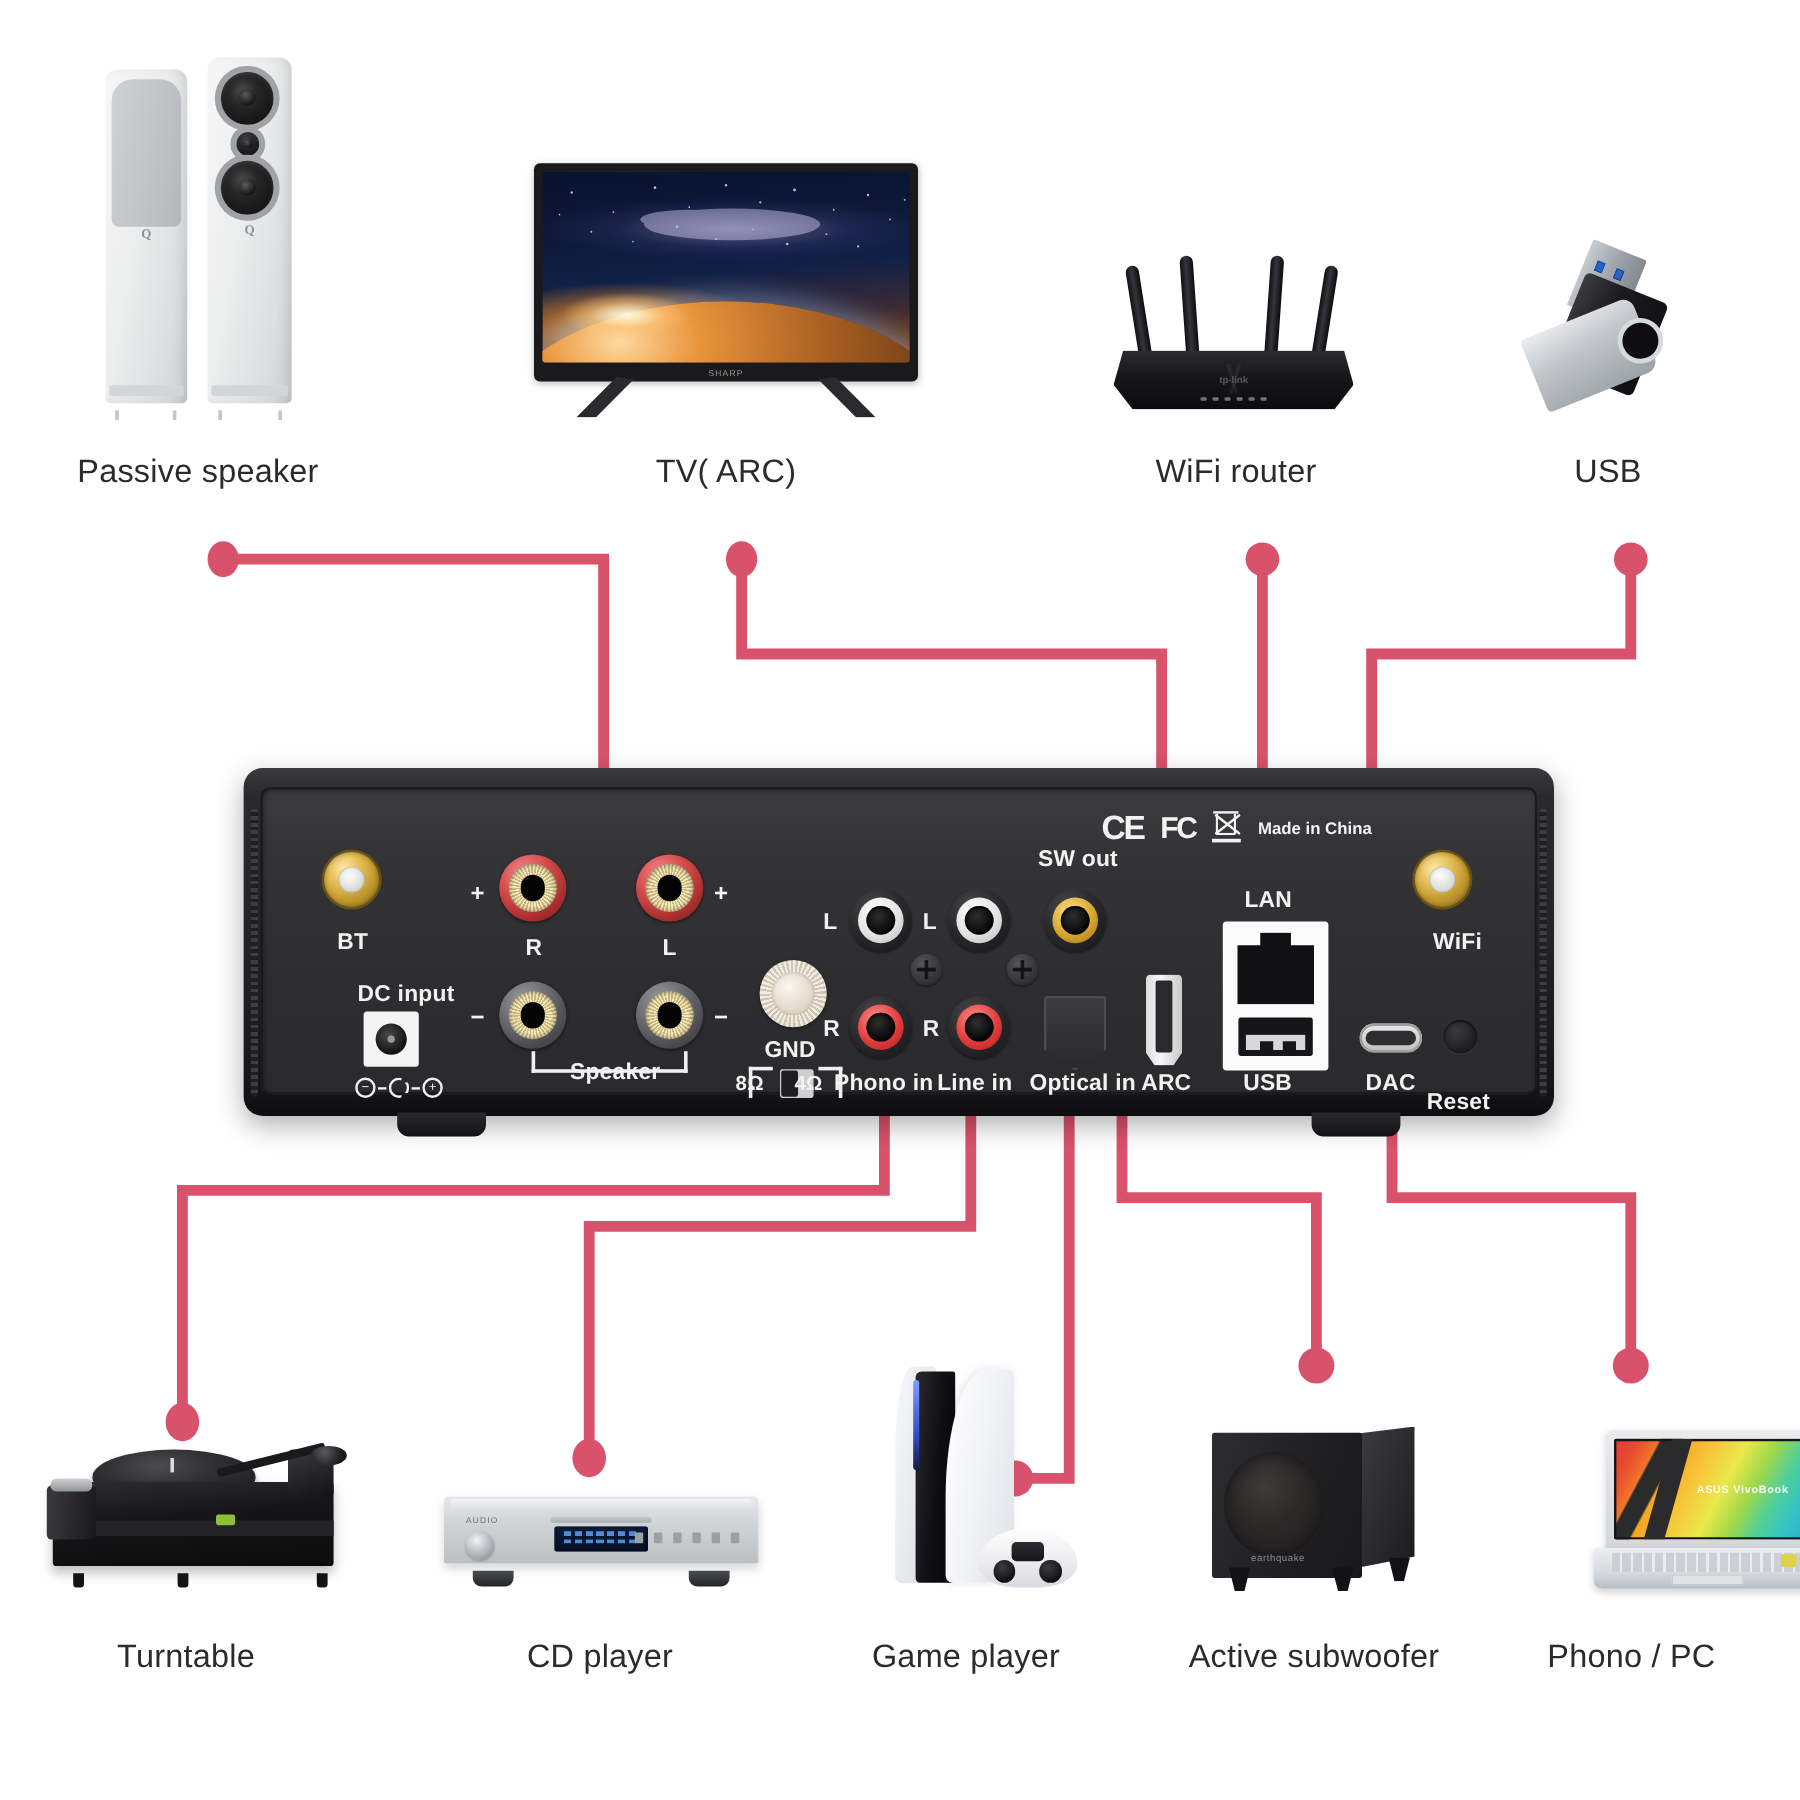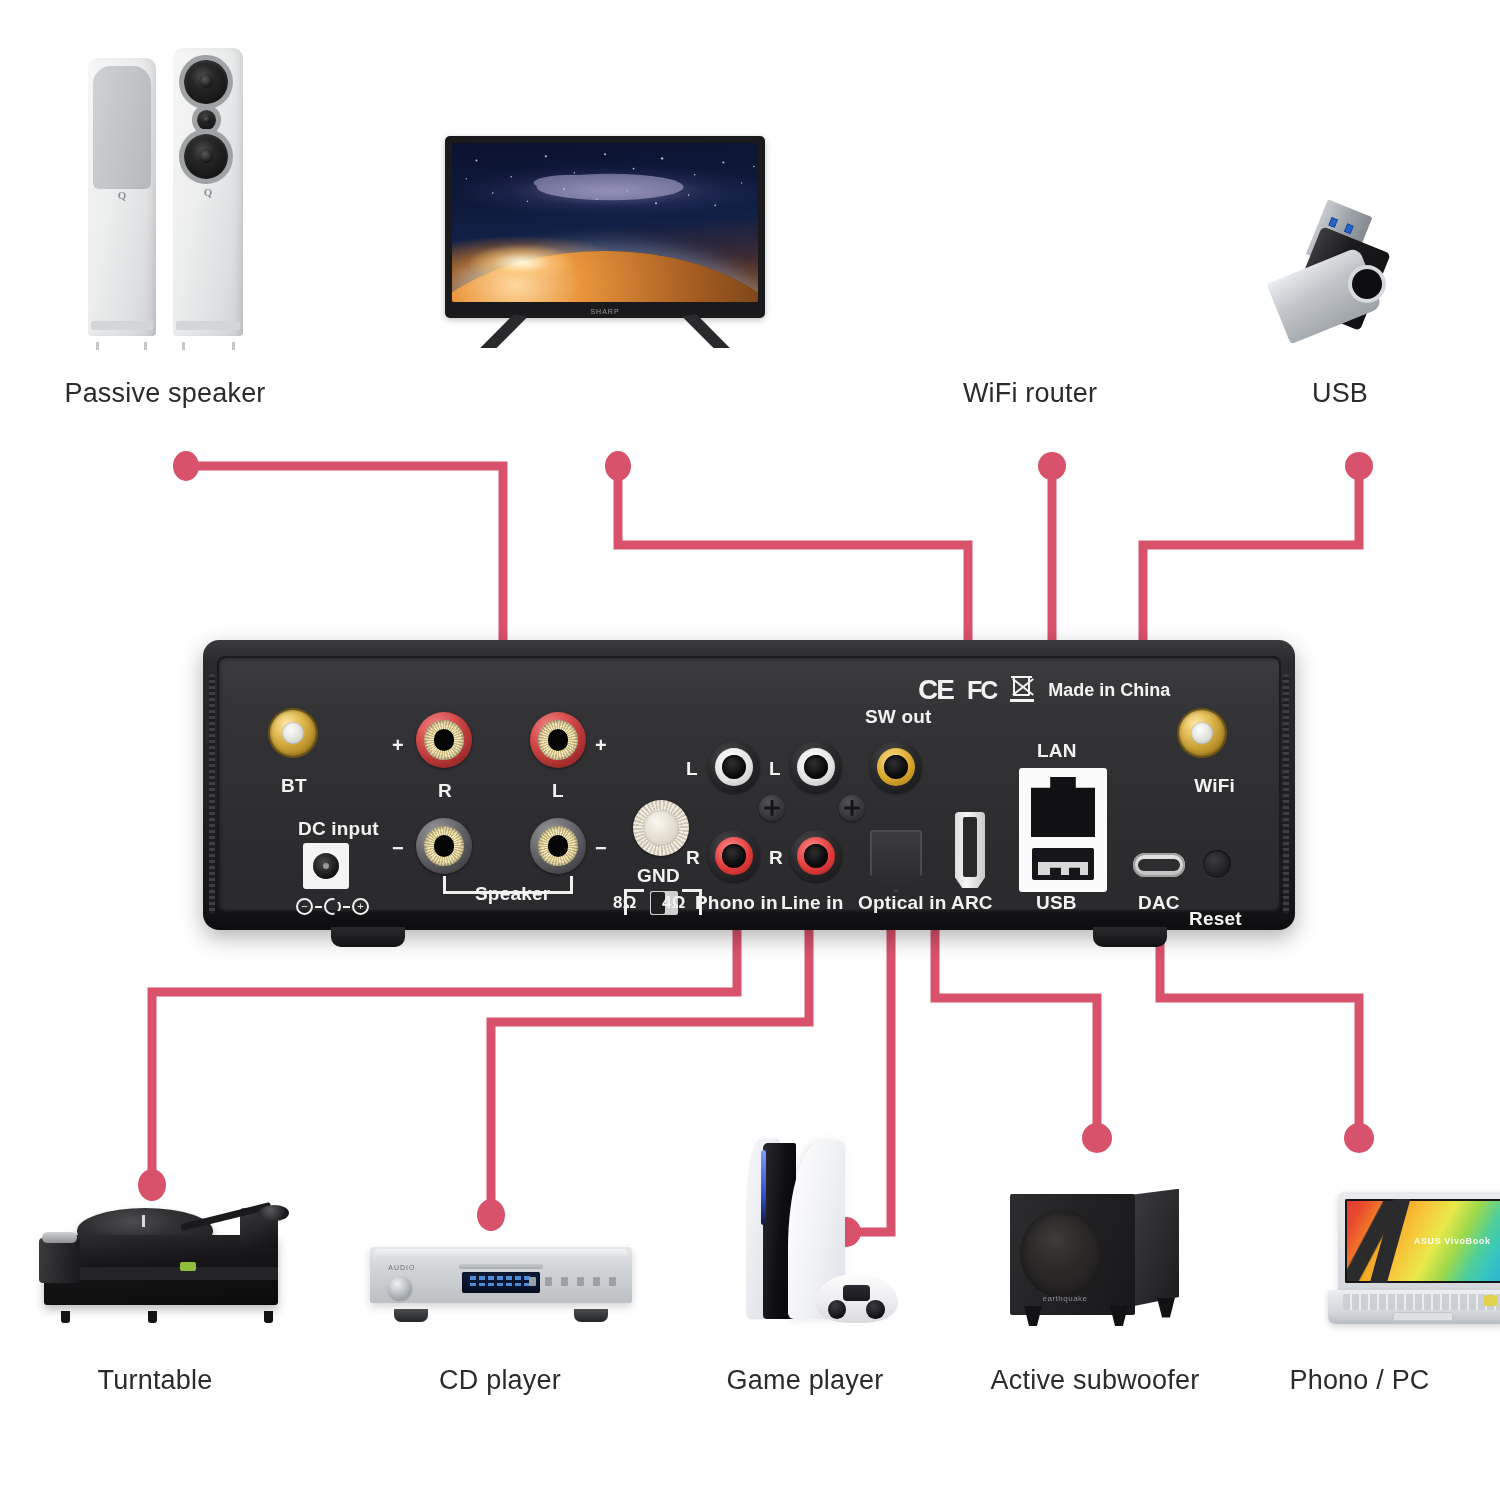--- a/index.html
+++ b/index.html
@@ -374,21 +374,21 @@
   .weee .bin {
     position:absolute; left:3px; top:2px; width:17px; height:18px;
     border:2px solid #f2f2f2; border-top:none;
     border-radius:0 0 2px 2px;
   }
   .weee .lid { position:absolute; left:1px; top:0; width:21px; height:2px; background:#f2f2f2;}
   .weee .base { position:absolute; left:0; bottom:2px; width:24px; height:3px; background:#f2f2f2;}
   .weee .x1, .weee .x2 { position:absolute; left:0; top:10px; width:26px; height:2px; background:#f2f2f2; }
   .weee .x1 { transform: rotate(38deg); }
   .weee .x2 { transform: rotate(-38deg); }
-  .madein { font-size:18px; color:#f2f2f2; font-weight:bold; white-space:nowrap;}
+  .madein { font-size:14px; color:#f2f2f2; font-weight:bold; white-space:nowrap;}
 
   
   #turntable { position:absolute; }
   #turntable .plinth {
     position:absolute; left:6%; top:32%; width:86%; height:52%;
     background: linear-gradient(175deg,#2e2e30 0%,#161618 40%,#0b0b0c 100%);
     border-radius:3px;
     box-shadow: 0 5px 10px rgba(0,0,0,.25);
   }
   #turntable .plinth2 {
@@ -697,21 +697,40 @@
           </svg>
         </div>
         <div class="planet"></div>
         <div class="glow"></div>
       </div>
     </div>
     <div class="brand">SHARP</div>
     <div class="foot-l"></div>
     <div class="foot-r"></div>
   </div>
-
+  <div class="devlabel" style="left:455px; top:378px; width:300px;">TV( ARC)</div>
+
+  <div id="router" style="left:928px; top:205px; width:200px; height:145px;">
+    <div class="ant" style="left:16px;  height:86px; transform: rotate(-9deg);"></div>
+    <div class="ant" style="left:58px;  height:94px; transform: rotate(-4deg);"></div>
+    <div class="ant" style="left:128px; height:94px; transform: rotate(4deg);"></div>
+    <div class="ant" style="left:170px; height:86px; transform: rotate(9deg);"></div>
+    <div class="body">
+      <div class="vee"></div>
+      <div class="tplogo">tp-link</div>
+      <div class="leds">
+          <i></i>
+          <i></i>
+          <i></i>
+          <i></i>
+          <i></i>
+          <i></i>
+        </div>
+    </div>
+  </div>
   <div class="devlabel" style="left:905px; top:378px; width:250px;">WiFi router</div>
 
   <div id="usbstick" style="left:1262px; top:204px; width:160px; height:148px;">
     <div class="plug">
       <i style="left:20%;"></i>
         <i style="left:56%;"></i>
     </div>
     <div class="shell"></div>
     <div class="swivel"></div>
     <div class="hole"></div>

